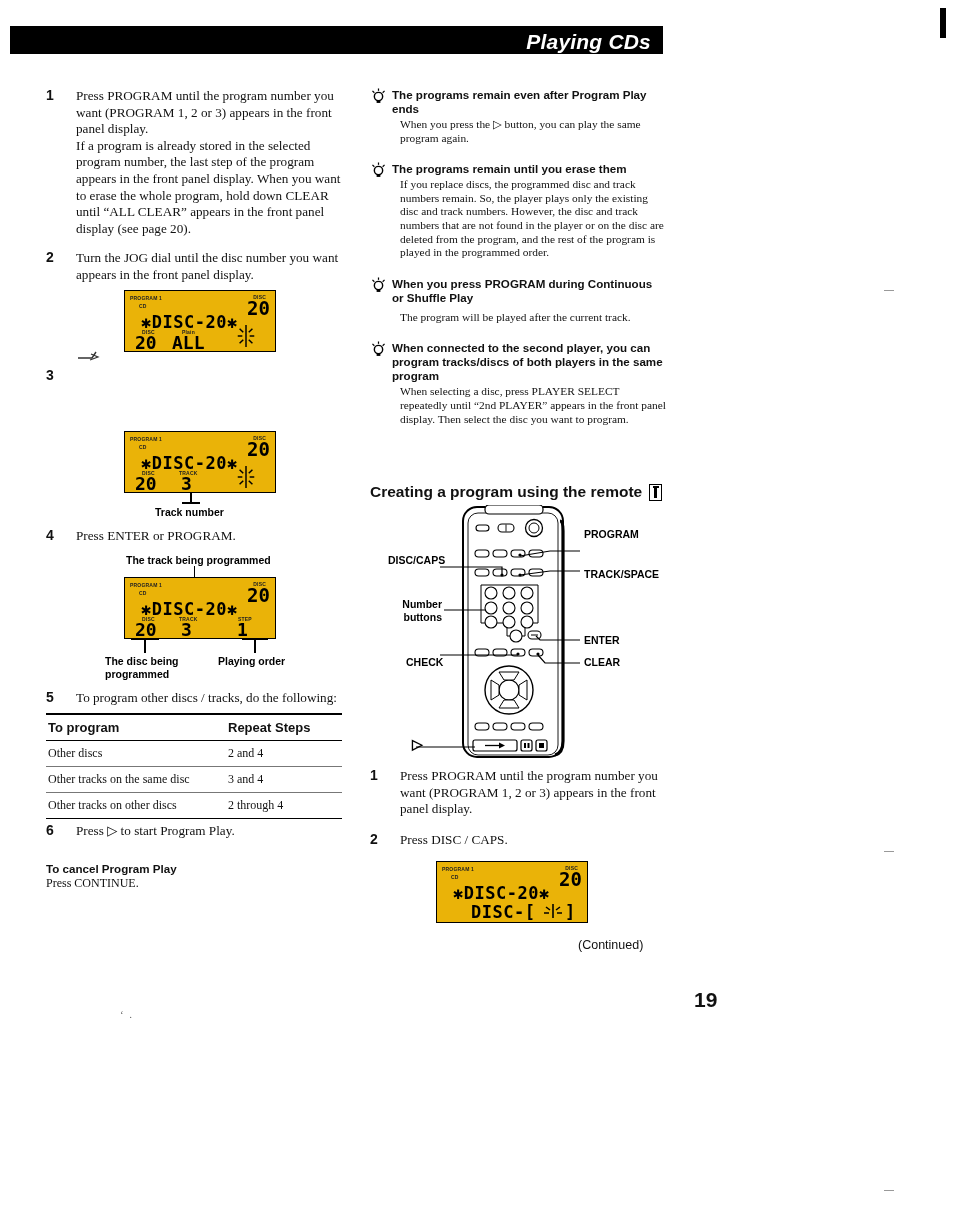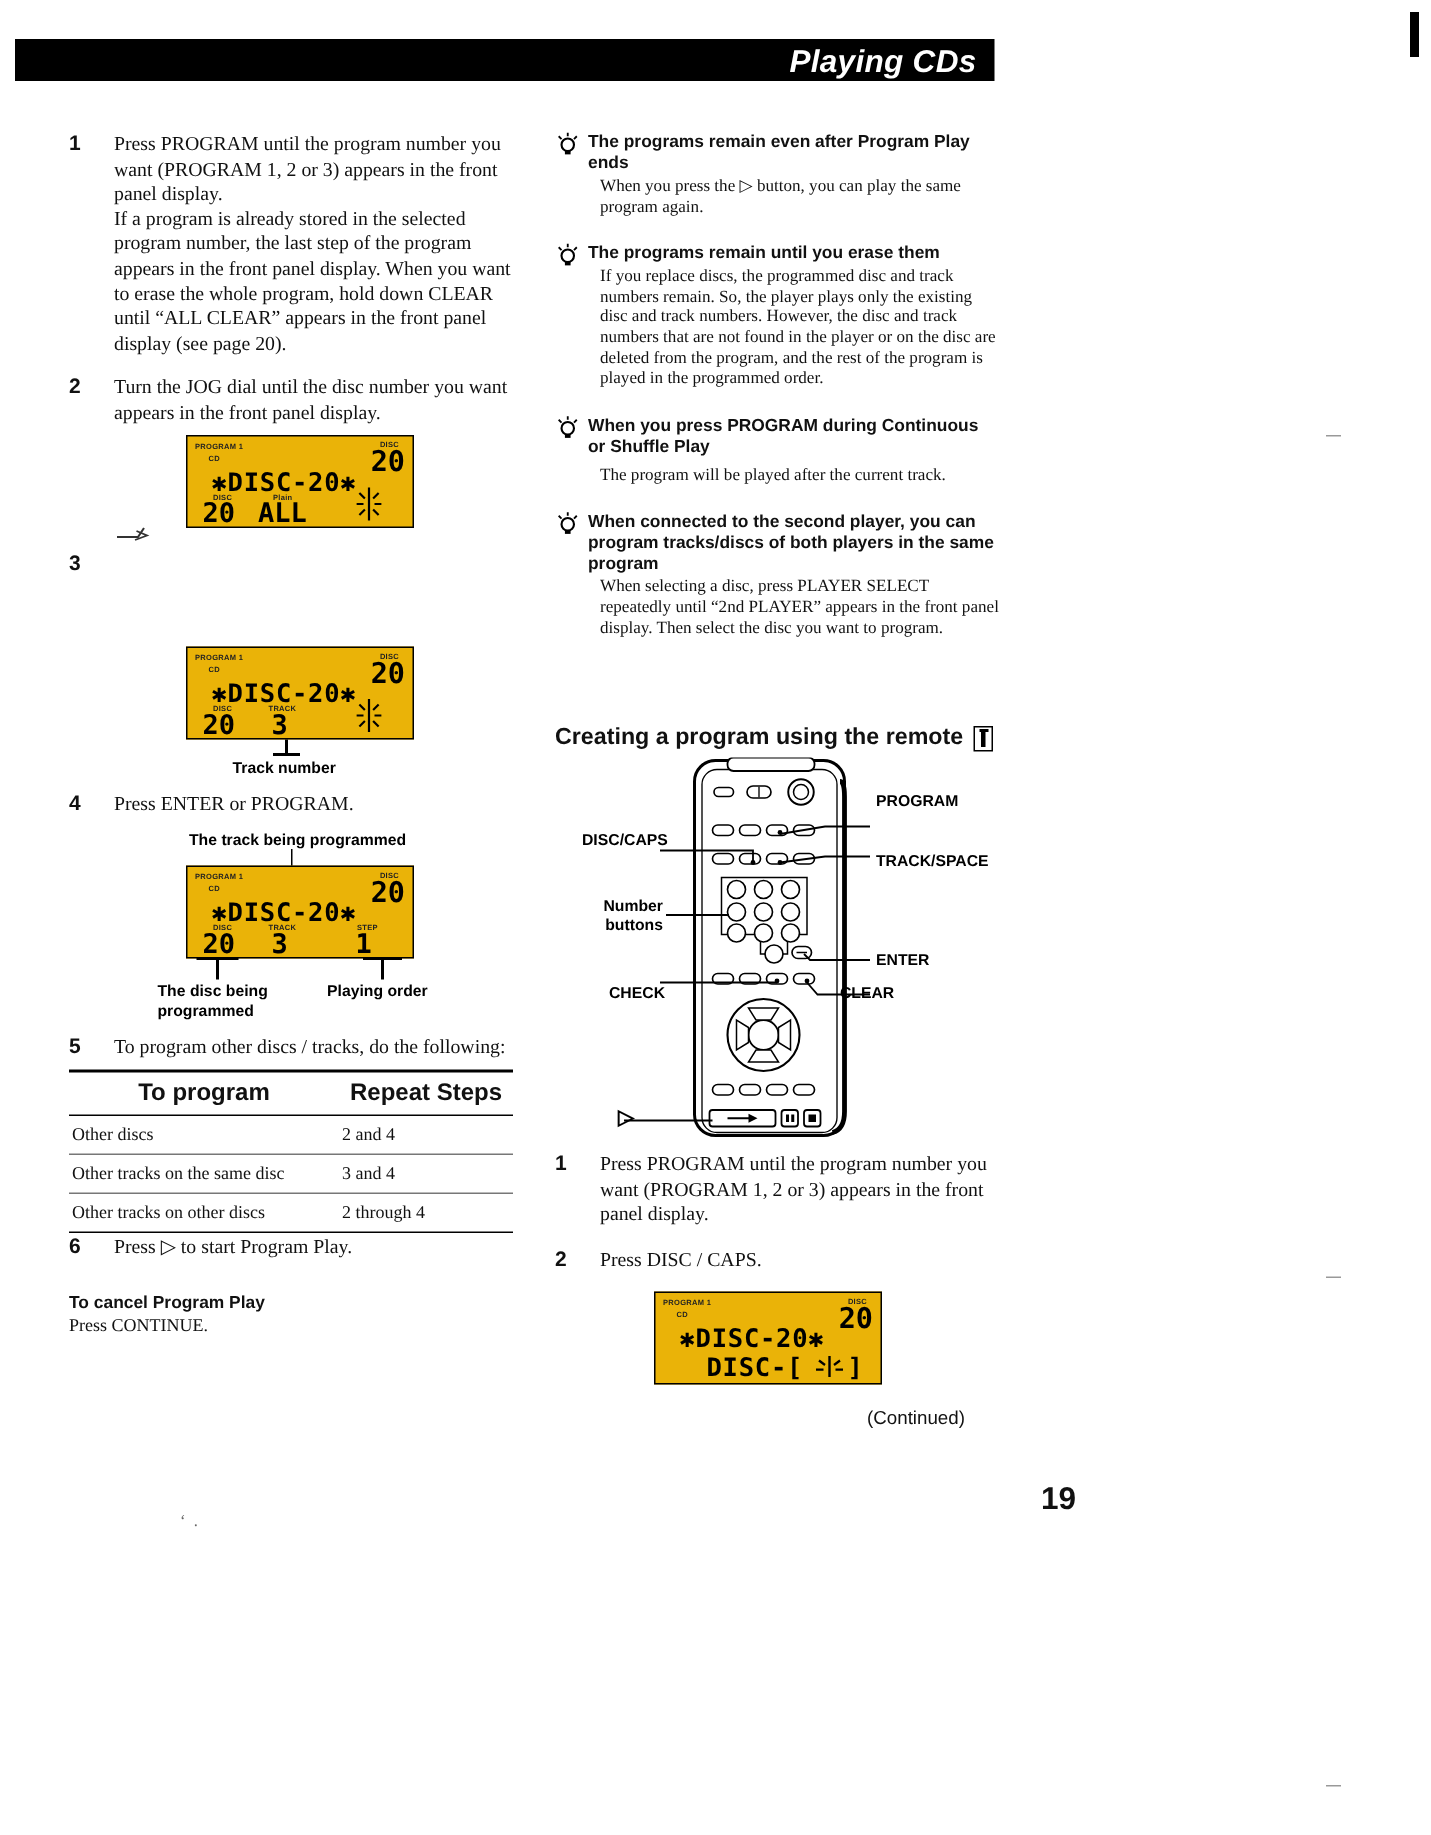--- a/index.html
+++ b/index.html
@@ -164,24 +164,24 @@
   }
 
   
   table.prog-table {
     border-collapse: collapse;
     width: 296px;
     margin-top: 6px;
     font-size: 12px;
   }
   table.prog-table th {
-    text-align: center;
-    font-family: "Liberation Sans", sans-serif;
-    font-weight: bold;
-    font-size: 16px;
+    text-align: left;
+    font-family: "Liberation Sans", sans-serif;
+    font-weight: bold;
+    font-size: 13px;
     padding: 5px 2px 5px 2px;
     border-top: 2px solid #000;
     border-bottom: 1px solid #000;
   }
   table.prog-table td {
     padding: 5px 2px 5px 2px;
     border-bottom: 1px solid #777;
     font-size: 12px;
   }
   table.prog-table tr:last-child td {
@@ -567,21 +567,21 @@
 
   <div class="callout" style="left:584px; top:528px;">PROGRAM</div>
   <div class="callout" style="left:584px; top:555px;margin-top:13px;">TRACK/SPACE</div>
   <div class="callout" style="left:388px; top:554px;">DISC/CAPS</div>
   <div class="callout" style="left:401px; top:598px; text-align:right; width:41px;">
     <span>Number</span><br>
     <span>buttons</span>
   </div>
   <div class="callout" style="left:584px; top:634px;">ENTER</div>
   <div class="callout" style="left:406px; top:656px;">CHECK</div>
-  <div class="callout" style="left:560px; top:656px;text-align:center;">CLEAR</div>
+  <div class="callout" style="left:584px; top:656px;text-align:center;">CLEAR</div>
   <div class="callout" style="left:412px; top:738px; font-size:14px;">▷</div>
 
   <div class="col-right" style="top:768px;">
     <div class="step" style="margin-bottom:14px;">
       <span class="num">1</span>
       <p>Press PROGRAM until the program number you want (PROGRAM 1, 2 or 3) appears in the front panel display.</p>
     </div>
     <div class="step">
       <span class="num">2</span>
       <p>Press DISC / CAPS.</p>

